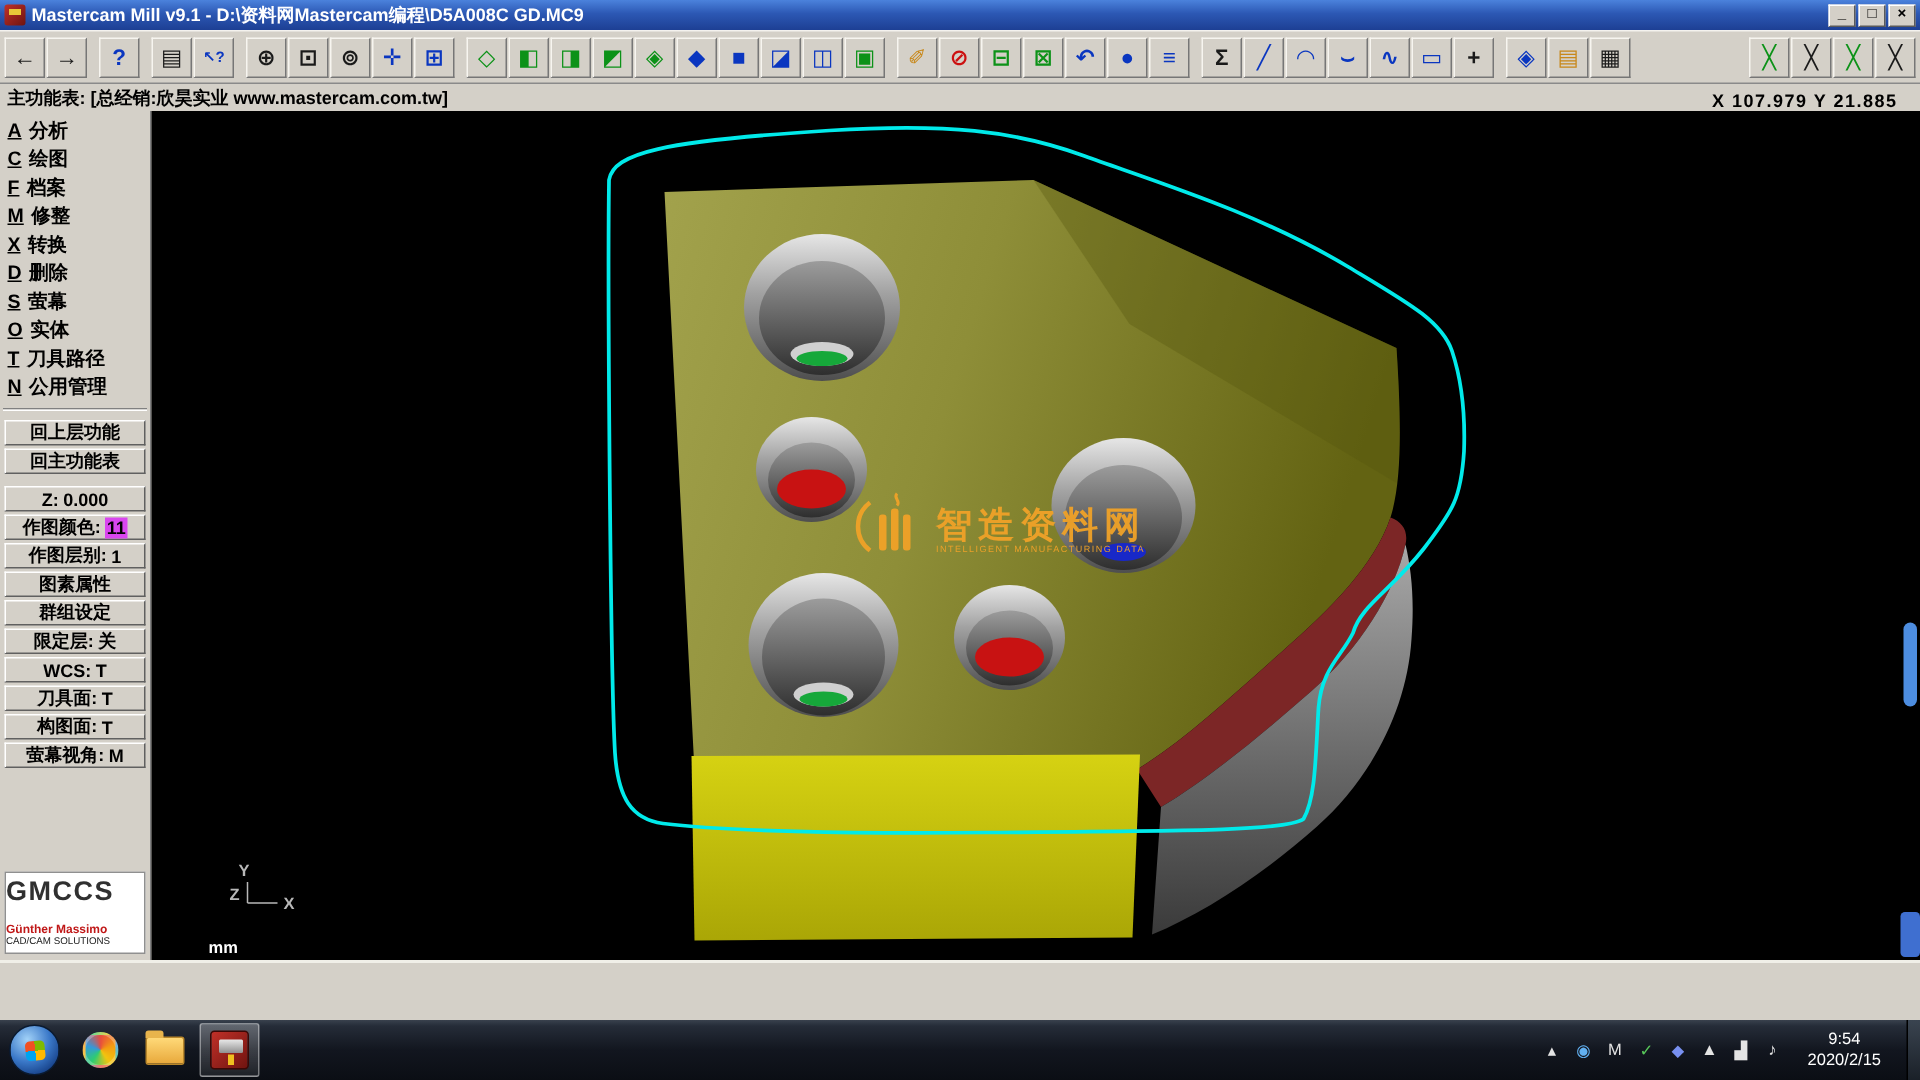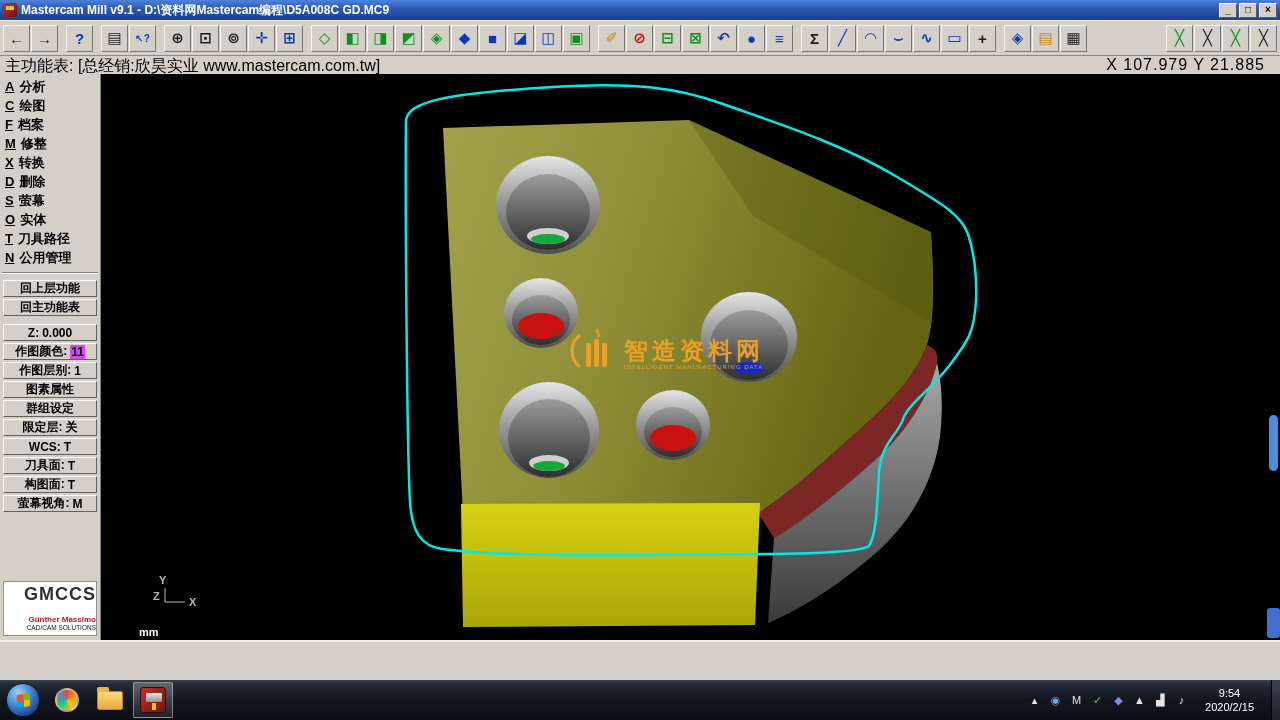--- a/index.html
+++ b/index.html
@@ -27,40 +27,40 @@
   .tb { width: 27px; height: 27px; display: flex; align-items: center; justify-content: center;
     font-size: 15px; font-weight: bold; background: #d4d0c8; cursor: pointer;
     border: 1px solid; border-color: #f7f5f0 #767676 #767676 #f7f5f0; }
   .tb.small { font-size: 10px; }
   .c-k { color: #1a1a1a; } .c-b { color: #0a36c0; } .c-g { color: #0c9218; }
   .c-r { color: #cc1010; } .c-y { color: #c8881a; }
   .sep { width: 6px; flex: 0 0 6px; }
   .push { margin-left: auto; }
 
   
-  .menubar { height: 18px; flex: 0 0 18px; display: flex; align-items: flex-start; padding: 0 5px;
-    font-size: 16px; font-weight: normal; color: #000; background: #d4d0c8; }
+  .menubar { height: 18px; flex: 0 0 18px; display: flex; align-items: flex-end; padding: 0 5px;
+    font-size: 12px; font-weight: bold; color: #000; background: #d4d0c8; }
   .menubar .coords { margin-left: auto; padding-right: 10px; letter-spacing: 1px; }
 
   
   .main { flex: 1 1 auto; display: flex; min-height: 0; }
 
   .sidebar { width: 101px; flex: 0 0 101px; display: flex; flex-direction: column;
     padding: 3px 1px 2px; background: #d4d0c8; border-right: 1px solid #808080; }
   .menu-item { height: 19px; font-size: 13px; font-weight: bold; padding-left: 4px; display: flex;
     align-items: center; cursor: pointer; color: #000; }
   .menu-item u { margin-right: 5px; }
   .sb-sep { height: 2px; margin: 5px 1px; border-top: 1px solid #808080; border-bottom: 1px solid #fff; }
   .sb-gap { height: 6px; }
   .sb-btn { height: 17px; margin: 1px 2px; display: flex; align-items: center; justify-content: center;
     gap: 3px; font-size: 12px; font-weight: bold; color: #000; background: #d4d0c8; cursor: pointer;
     border: 1px solid; border-color: #fff #606060 #606060 #fff; white-space: nowrap; }
   .sb-btn .hl { background: #d946ef; padding: 0 1px; }
   .logo-box { margin: 2px; margin-top: auto; background: #fff; border: 1px solid #909090;
-    text-align: right; padding: 3px 0 4px; }
+    text-align: left; padding: 3px 0 4px; }
   .logo-gmccs { font-size: 18px; font-weight: bold; letter-spacing: 1px; color: #303030; line-height: 1; }
   .logo-sub1 { font-size: 8px; font-weight: bold; color: #c01818; margin-top: 12px; }
   .logo-sub2 { font-size: 6.5px; color: #222; }
 
   .viewport { flex: 1 1 auto; position: relative; background: #000; overflow: hidden; cursor: crosshair; }
   svg.scene { position: absolute; left: 0; top: 0; width: 1180px; height: 566px; }
   .units { position: absolute; left: 18px; bottom: 2px; color: #fff; font-size: 11px; font-weight: bold; padding-left: 20px; }
   .watermark { position: absolute; left: 468px; top: 254px; display: flex; align-items: flex-end;
     gap: 9px; opacity: 0.95; }
   .wm-title { font-size: 24px; font-weight: bold; color: #f0a228; letter-spacing: 4px; line-height: 1.1; }

